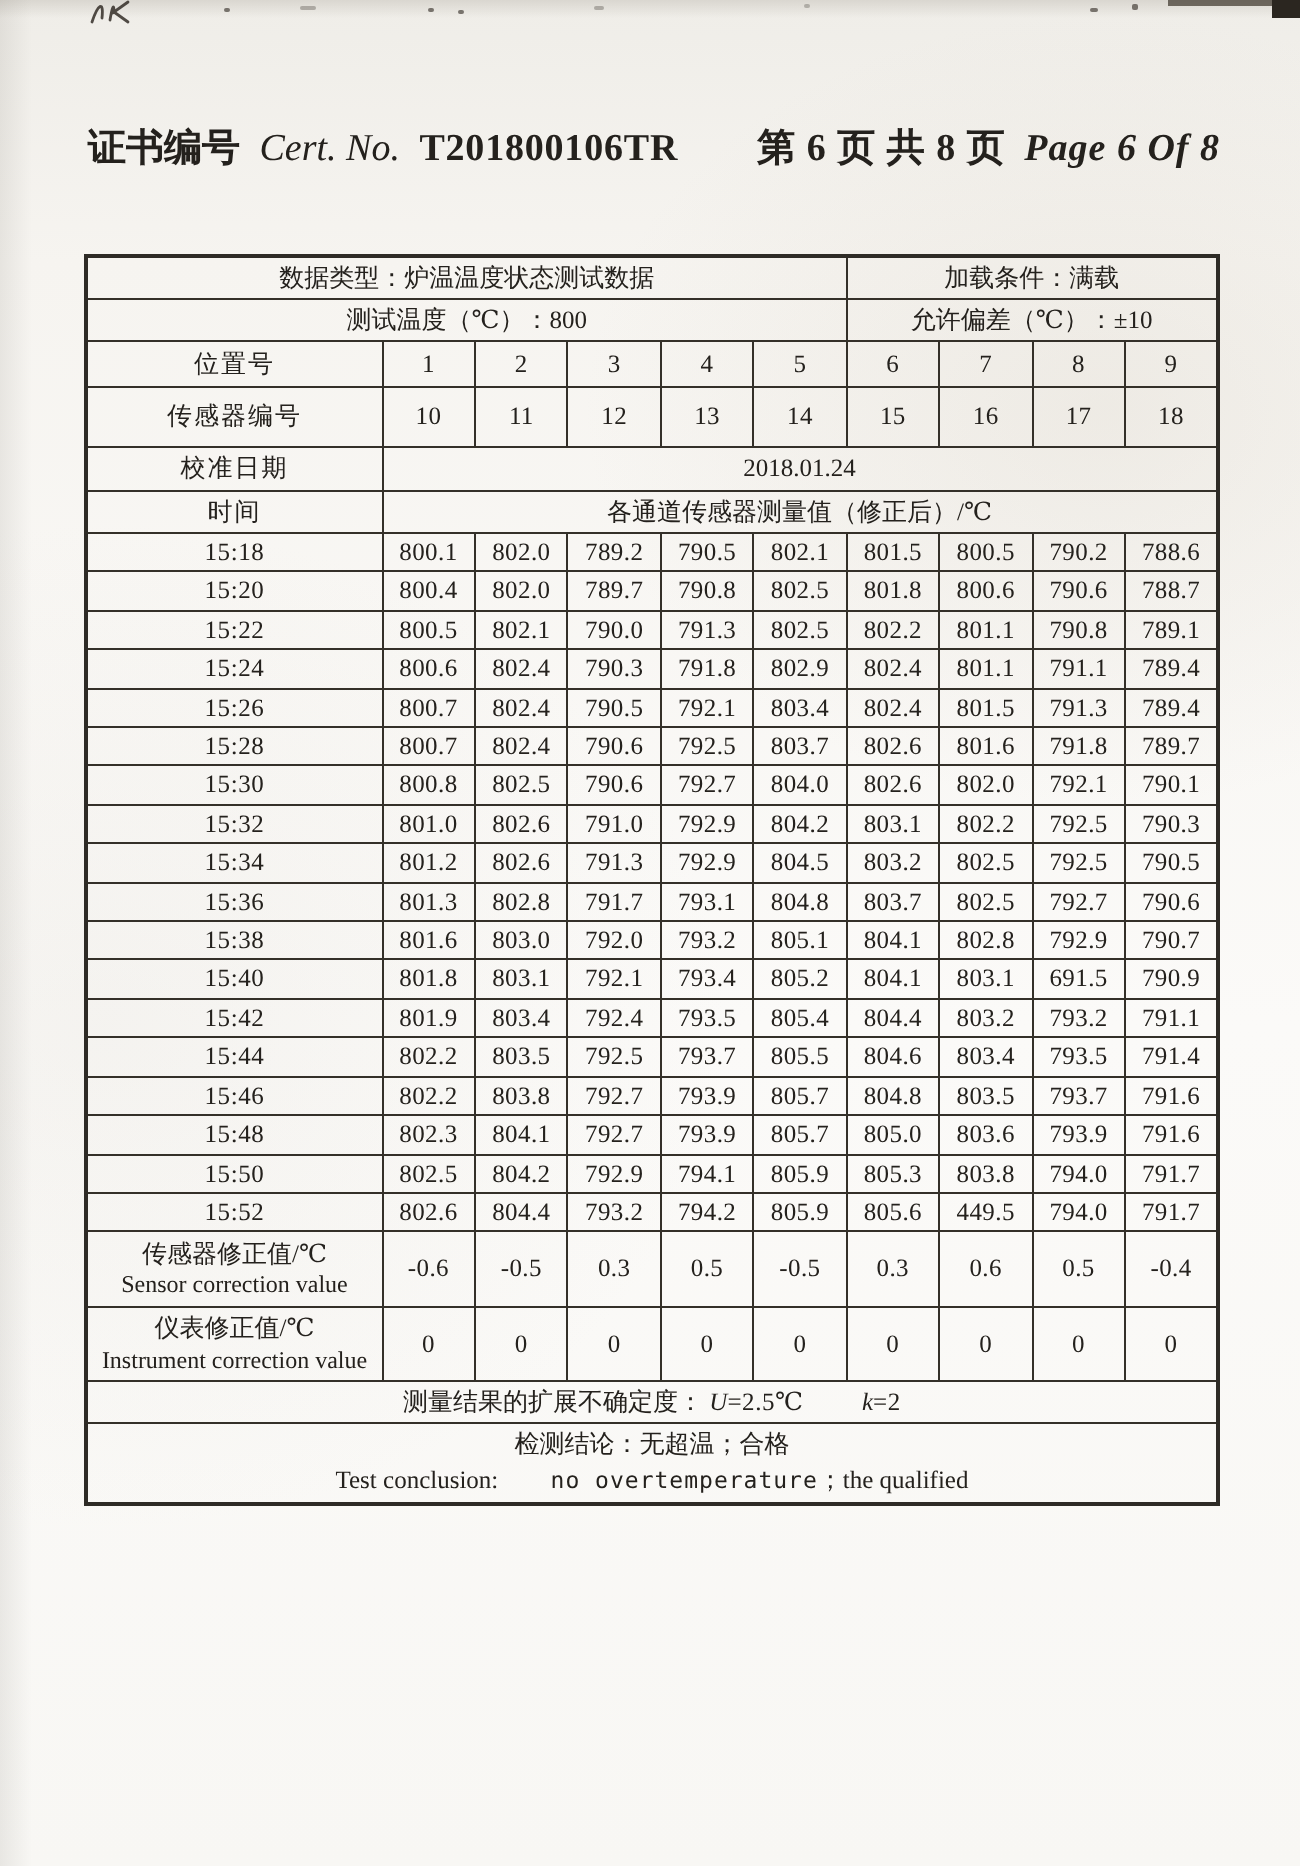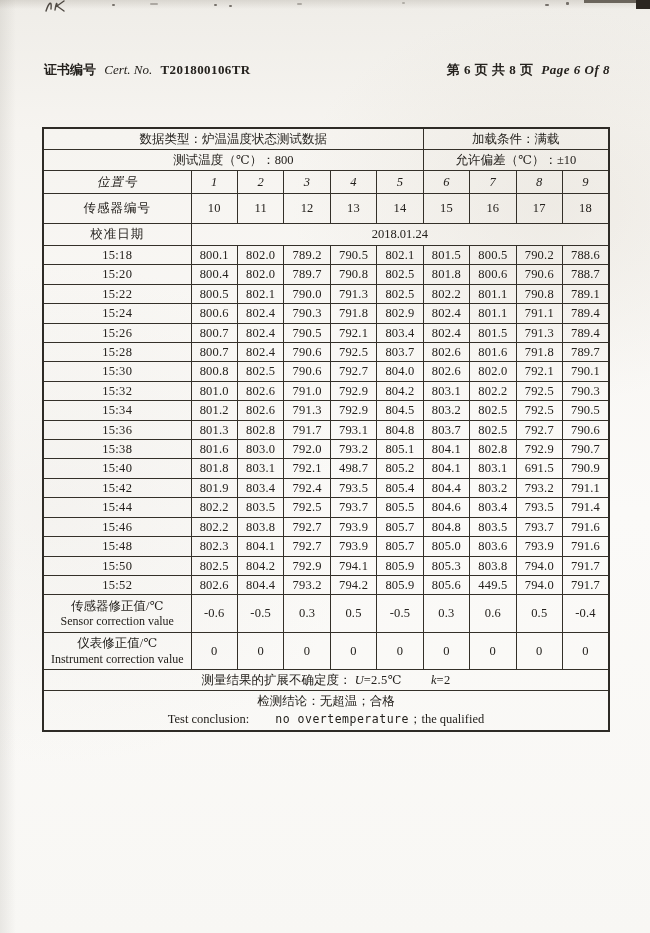--- a/index.html
+++ b/index.html
@@ -14,40 +14,40 @@
   .edge-shade-left{position:absolute;top:0;left:0;width:16px;height:100%;
     background:linear-gradient(90deg,rgba(90,85,75,0.10),rgba(90,85,75,0));}
   .top-strip{position:absolute;top:0;left:0;right:0;height:9px;
     background:linear-gradient(180deg,rgba(120,112,98,0.18),rgba(120,112,98,0));}
   .corner-blob{position:absolute;top:0;right:0;width:14px;height:9px;background:#2b2620;}
   .corner-strip{position:absolute;top:0;right:14px;width:52px;height:3px;background:rgba(58,51,42,0.7);}
   .dot{position:absolute;background:rgba(45,39,32,0.6);border-radius:1px;}
   .squiggle{position:absolute;left:42px;top:-1px;}
 
   .header{position:absolute;left:44px;right:40px;top:61px;display:flex;
-    justify-content:space-between;align-items:flex-end;font-size:13px;}
+    justify-content:space-between;align-items:flex-end;font-size:19px;}
   .hdr-left span{margin-right:5px;}
   .b{font-weight:bold;}
   .i{font-style:italic;}
   .certno{letter-spacing:0.4px;}
   .hdr-right{letter-spacing:0.5px;margin-left:24px;}
   .hdr-right .i{margin-left:4px;}
 
   table.report{
     position:absolute;left:42px;top:127px;width:568px;
     border-collapse:collapse;table-layout:fixed;
     border:2px solid #2e2b26;
   }
   table.report td{
     border:1px solid #343029;text-align:center;vertical-align:middle;
     font-size:12.5px;padding:0;overflow:hidden;white-space:nowrap;
   }
   td.meta-l{text-align:center;height:20px;font-size:13px;}
   td.meta-r{text-align:left;padding-left:13px;font-size:13px;}
-  .r-pos td{height:22px;font-style:italic;}
+  .r-pos td{height:22px;}
   .r-sensor td{height:29px;}
   .r-calib td{height:21px;}
   .r-timehdr td{height:20px;font-size:13px;}
   td.lbl{font-size:13px;letter-spacing:1px;}
   tbody.readings td{height:18.4px;line-height:18.4px;}
   td.time{letter-spacing:0.3px;margin-left:20px;}
   td.num{letter-spacing:0.2px;}
   .r-scorr td{height:37px;}
   .r-icorr td{height:36px;}
   .lbl2{font-size:12.6px;line-height:1.25;white-space:normal;}
@@ -134,20 +134,24 @@
           <td class="num">14</td>
           <td class="num">15</td>
           <td class="num">16</td>
           <td class="num">17</td>
           <td class="num">18</td>
     </tr>
     <tr class="r-calib">
       <td class="lbl">校准日期</td>
       <td colspan="9">2018.01.24</td>
     </tr>
+    <tr class="r-timehdr">
+      <td class="lbl">时间</td>
+      <td colspan="9">各通道传感器测量值（修正后）/℃</td>
+    </tr>
     </tbody>
       <tbody class="readings">
         <tr>
           <td class="time">15:18</td>
           <td class="num">800.1</td>
           <td class="num">802.0</td>
           <td class="num">789.2</td>
           <td class="num">790.5</td>
           <td class="num">802.1</td>
           <td class="num">801.5</td>
@@ -273,21 +277,21 @@
           <td class="num">804.1</td>
           <td class="num">802.8</td>
           <td class="num">792.9</td>
           <td class="num">790.7</td>
         </tr>
         <tr>
           <td class="time">15:40</td>
           <td class="num">801.8</td>
           <td class="num">803.1</td>
           <td class="num">792.1</td>
-          <td class="num">498.7</td>
+          <td class="num">793.4</td>
           <td class="num">805.2</td>
           <td class="num">804.1</td>
           <td class="num">803.1</td>
           <td class="num">691.5</td>
           <td class="num">790.9</td>
         </tr>
         <tr>
           <td class="time">15:42</td>
           <td class="num">801.9</td>
           <td class="num">803.4</td>

